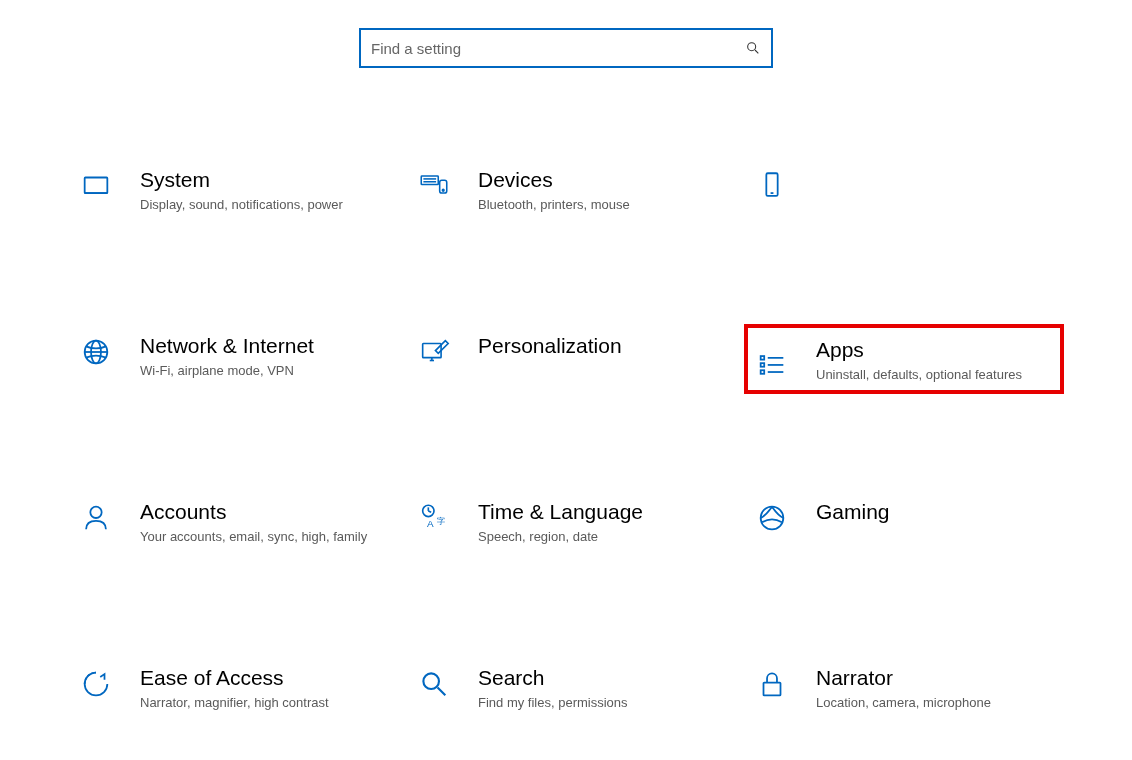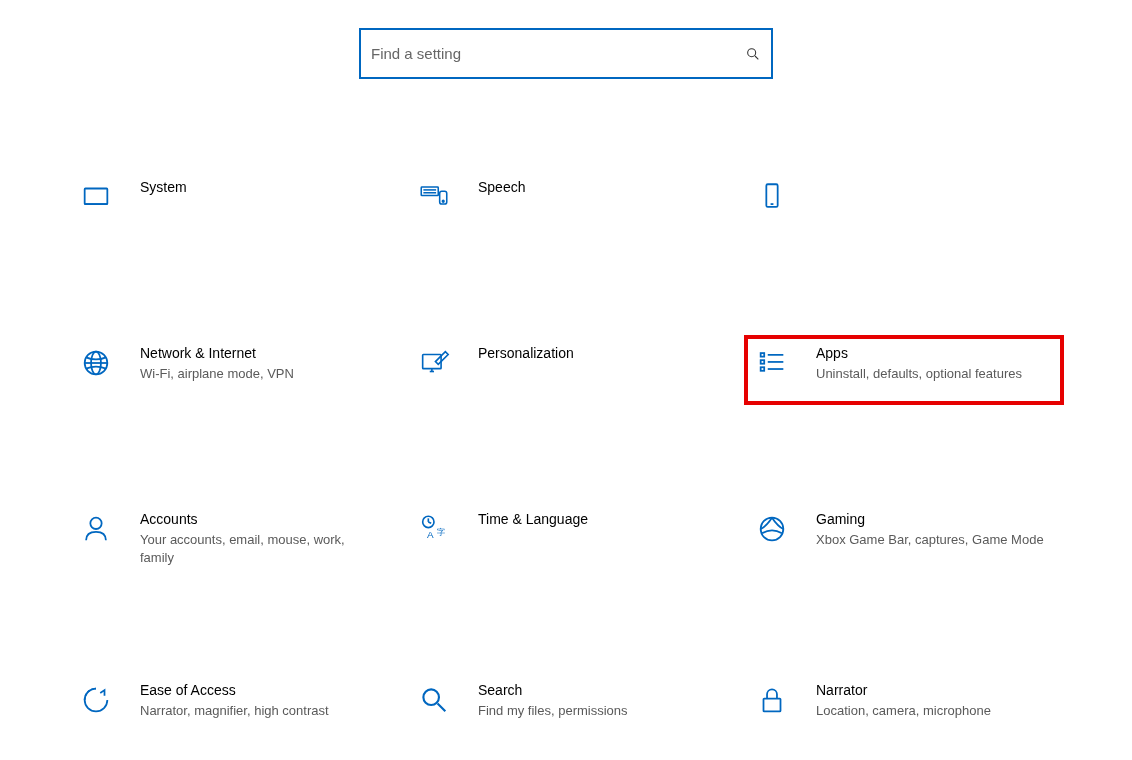--- a/index.html
+++ b/index.html
@@ -17,21 +17,21 @@
     padding: 28px 0 0 0;
   }
   .search-wrap {
     display: flex;
     justify-content: center;
     margin-bottom: 90px;
   }
   .search-box {
     position: relative;
     width: 414px;
-    height: 51px;
+    height: 40px;
     border: 2px solid #0067c0;
     display: flex;
     align-items: center;
     padding: 0 10px;
   }
   .search-box input {
     flex: 1;
     border: none;
     outline: none;
     font-size: 15px;
@@ -53,32 +53,32 @@
     padding: 0 60px;
   }
   .tile {
     display: flex;
     align-items: flex-start;
     cursor: pointer;
     padding: 6px;
     border: 4px solid transparent;
     min-height: 70px;
   }
-  .tile.highlight { border: 4px solid #e60000; }
+  .tile.highlight { border: 4px solid #e60000; align-items: flex-end; }
   .icon-slot {
     width: 36px; height: 36px;
     flex: 0 0 36px;
     margin-right: 26px;
     color: #0067c0;
     display:flex; align-items:center; justify-content:center;
   }
   .icon-slot svg { width: 34px; height: 34px; }
   .txt { flex: 1; }
   .title {
-    font-size: 14px;
+    font-size: 21px;
     color: #000;
     margin-bottom: 4px;
     font-weight: 400;
   }
   .desc {
     font-size: 13px;
     color: #5a5a5a;
     line-height: 1.35;
   }
 </style>
@@ -101,35 +101,37 @@
 
     <div class="tile">
       <div class="icon-slot">
         <svg viewBox="0 0 48 48" fill="none" stroke="currentColor" stroke-width="2.5">
           <rect x="8" y="12" width="32" height="22" rx="1"></rect>
             <line x1="8" y1="34" x2="40" y2="34"></line>
         </svg>
       </div>
       <div class="txt">
         <div class="title">System</div>
+        <div class="desc">Display, sound, notifications, power</div>
       </div>
     </div>
 
     <div class="tile">
       <div class="icon-slot">
         <svg viewBox="0 0 48 48" fill="none" stroke="currentColor" stroke-width="2.2">
           <rect x="6" y="10" width="24" height="12" rx="1"></rect>
           <line x1="9" y1="14" x2="27" y2="14"></line>
             <line x1="9" y1="18" x2="27" y2="18"></line>
           <rect x="32" y="16" width="10" height="18" rx="3"></rect>
           <circle cx="37" cy="30" r="1.2" fill="currentColor"></circle>
         </svg>
       </div>
       <div class="txt">
-        <div class="title">Speech</div>
+        <div class="title">Devices</div>
+        <div class="desc">Bluetooth, printers, mouse</div>
       </div>
     </div>
 
     <div class="tile">
       <div class="icon-slot">
         <svg viewBox="0 0 48 48" fill="none" stroke="currentColor" stroke-width="2.5">
           <rect x="16" y="6" width="16" height="32" rx="2"></rect>
           <line x1="22" y1="34" x2="26" y2="34"></line>
         </svg>
       </div>
@@ -184,51 +186,51 @@
 
     <div class="tile">
       <div class="icon-slot">
         <svg viewBox="0 0 48 48" fill="none" stroke="currentColor" stroke-width="2.5">
           <circle cx="24" cy="16" r="8"></circle>
           <path d="M10 40 Q10 28 24 28 Q38 28 38 40"></path>
         </svg>
       </div>
       <div class="txt">
         <div class="title">Accounts</div>
-        <div class="desc">Your accounts, email, mouse, work, family</div>
+        <div class="desc">Your accounts, email, sync, high, family</div>
       </div>
     </div>
 
     <div class="tile">
       <div class="icon-slot">
         <svg viewBox="0 0 48 48" fill="none" stroke="currentColor" stroke-width="2.3">
           <circle cx="16" cy="14" r="8"></circle>
             <line x1="16" y1="9" x2="16" y2="14"></line>
             <line x1="16" y1="14" x2="20" y2="16"></line>
           <text x="14" y="36" font-size="14" fill="currentColor" stroke="none">A</text>
           <text x="28" y="32" font-size="12" fill="currentColor" stroke="none">字</text>
         </svg>
       </div>
       <div class="txt">
         <div class="title">Time &amp; Language</div>
+        <div class="desc">Speech, region, date</div>
       </div>
     </div>
 
     <div class="tile">
       <div class="icon-slot">
         <svg viewBox="0 0 48 48" fill="none" stroke="currentColor" stroke-width="2.5">
           <circle cx="24" cy="24" r="16"></circle>
           <path d="M24 8 Q16 20 8 24"></path>
             <path d="M24 8 Q32 20 40 24"></path>
           <path d="M10 30 Q24 22 38 30"></path>
         </svg>
       </div>
       <div class="txt">
         <div class="title">Gaming</div>
-        <div class="desc">Xbox Game Bar, captures, Game Mode</div>
       </div>
     </div>
 
     <div class="tile">
       <div class="icon-slot">
         <svg viewBox="0 0 48 48" fill="none" stroke="currentColor" stroke-width="2.5">
           <path d="M40 24 A16 16 0 1 1 24 8"></path>
           <path d="M8 24 A16 16 0 0 1 24 8" stroke-dasharray="3 3"></path>
           <polyline points="30,14 36,10 36,18"></polyline>
         </svg>

